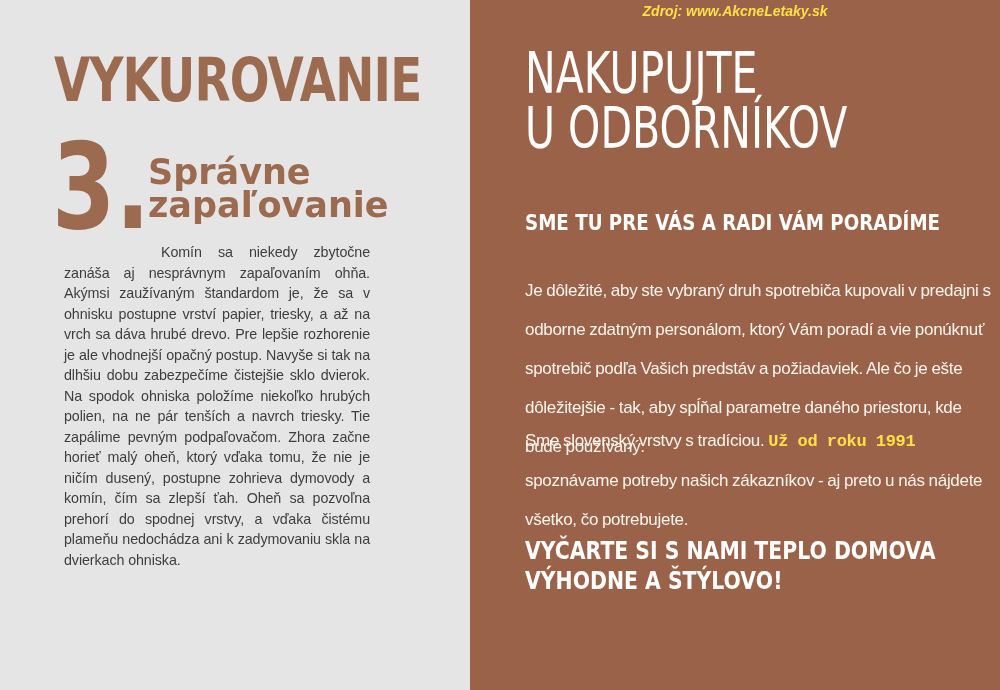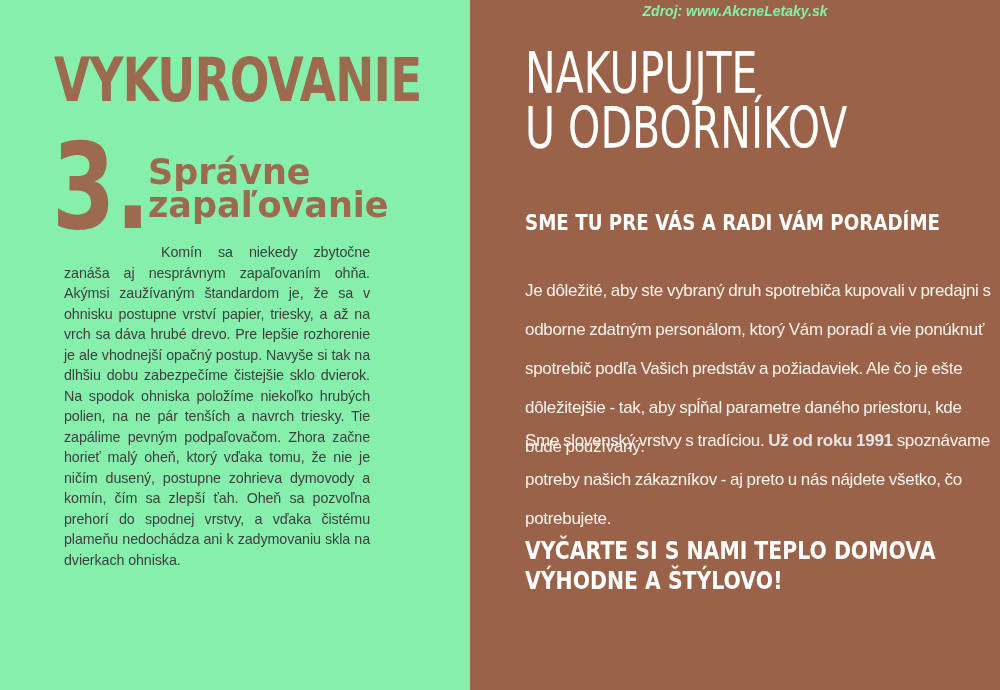--- a/index.html
+++ b/index.html
@@ -9,21 +9,21 @@
     height: 690px;
     background: #ffffff;
     overflow: hidden;
     font-family: "Liberation Sans", sans-serif;
   }
   
   .left-page {
     position: absolute;
     left: 0; top: 0;
     width: 470px; height: 690px;
-    background: #86efac;
+    background: #e5e5e5;
   }
   .left-title {
     position: absolute;
     left: 54px; top: 50px;
     font-family: "DejaVu Sans", sans-serif;
     font-size: 60px;
     font-weight: 700;
     letter-spacing: -1px;
     color: #9c6a4e;
     line-height: 1;
@@ -72,21 +72,21 @@
     background: #9a6349;
   }
   .source-credit {
     position: absolute;
     left: 0; top: 3px;
     width: 100%;
     text-align: center;
     font-size: 14px;
     font-style: italic;
     font-weight: 700;
-    color: #86efac;
+    color: #fde047;
   }
   .right-title {
     position: absolute;
     left: 55px; top: 46px;
     font-family: "DejaVu Sans", sans-serif;
     font-size: 57px;
     line-height: 55px;
     font-weight: 400;
     color: #ffffff;
     white-space: nowrap;
@@ -109,21 +109,21 @@
     left: 55px;
     width: 468px;
     font-size: 17px;
     line-height: 39px;
     color: #f9f4ee;
     letter-spacing: -0.3px;
     word-spacing: -0.5px;
   }
   .para-1 { top: 254px; }
   .para-2 { top: 404px; }
-  .para-bold { font-weight: 700; color: #e5e5e5; }
+  .para-bold { font-weight: 700; color: #fde047; font-family: Liberation Mono, monospace; }
   .cta-heading {
     position: absolute;
     left: 55px; top: 536px;
     font-family: "DejaVu Sans", sans-serif;
     font-size: 24px;
     line-height: 30px;
     font-weight: 700;
     color: #ffffff;
     white-space: nowrap;
     transform: scaleX(0.85);

